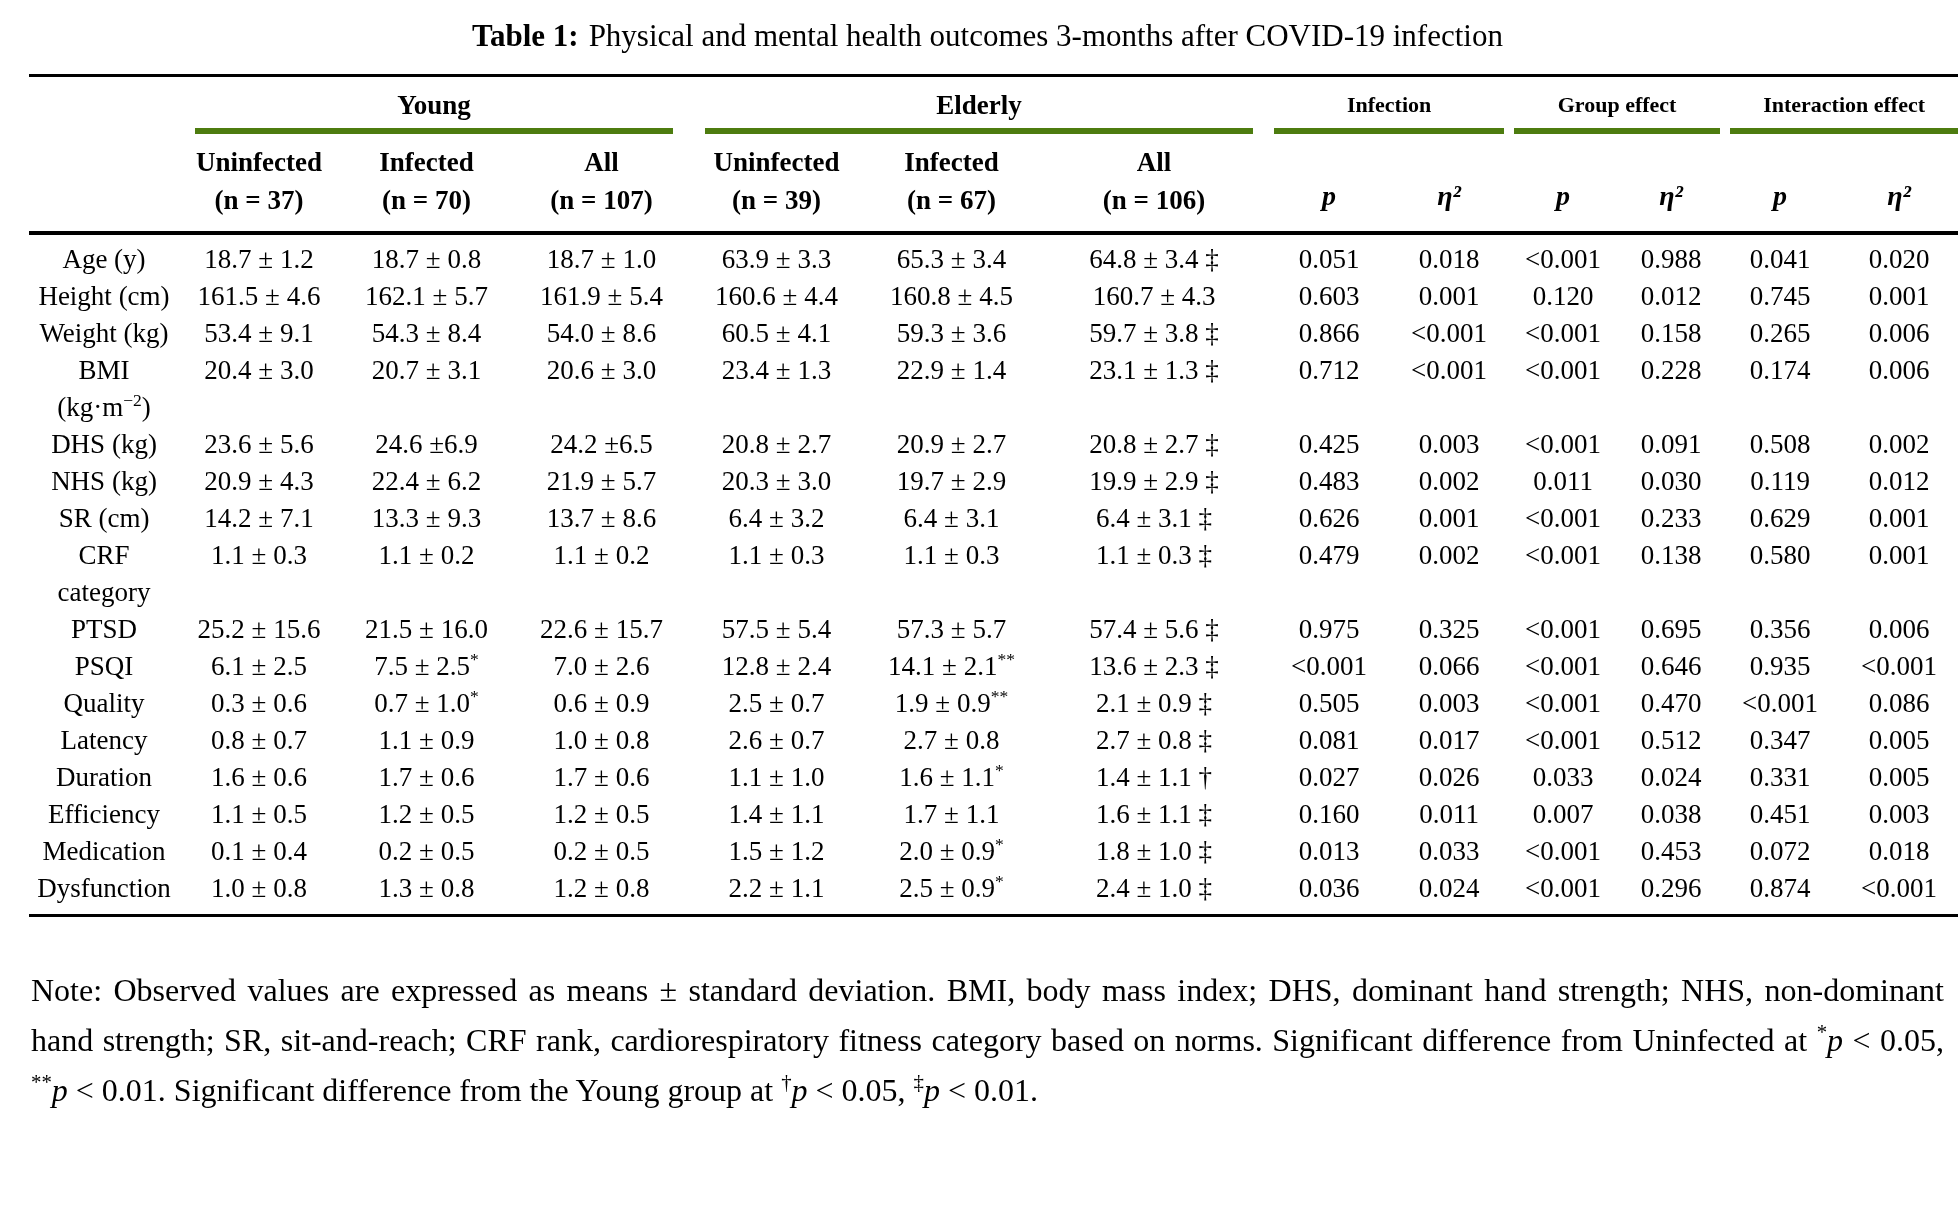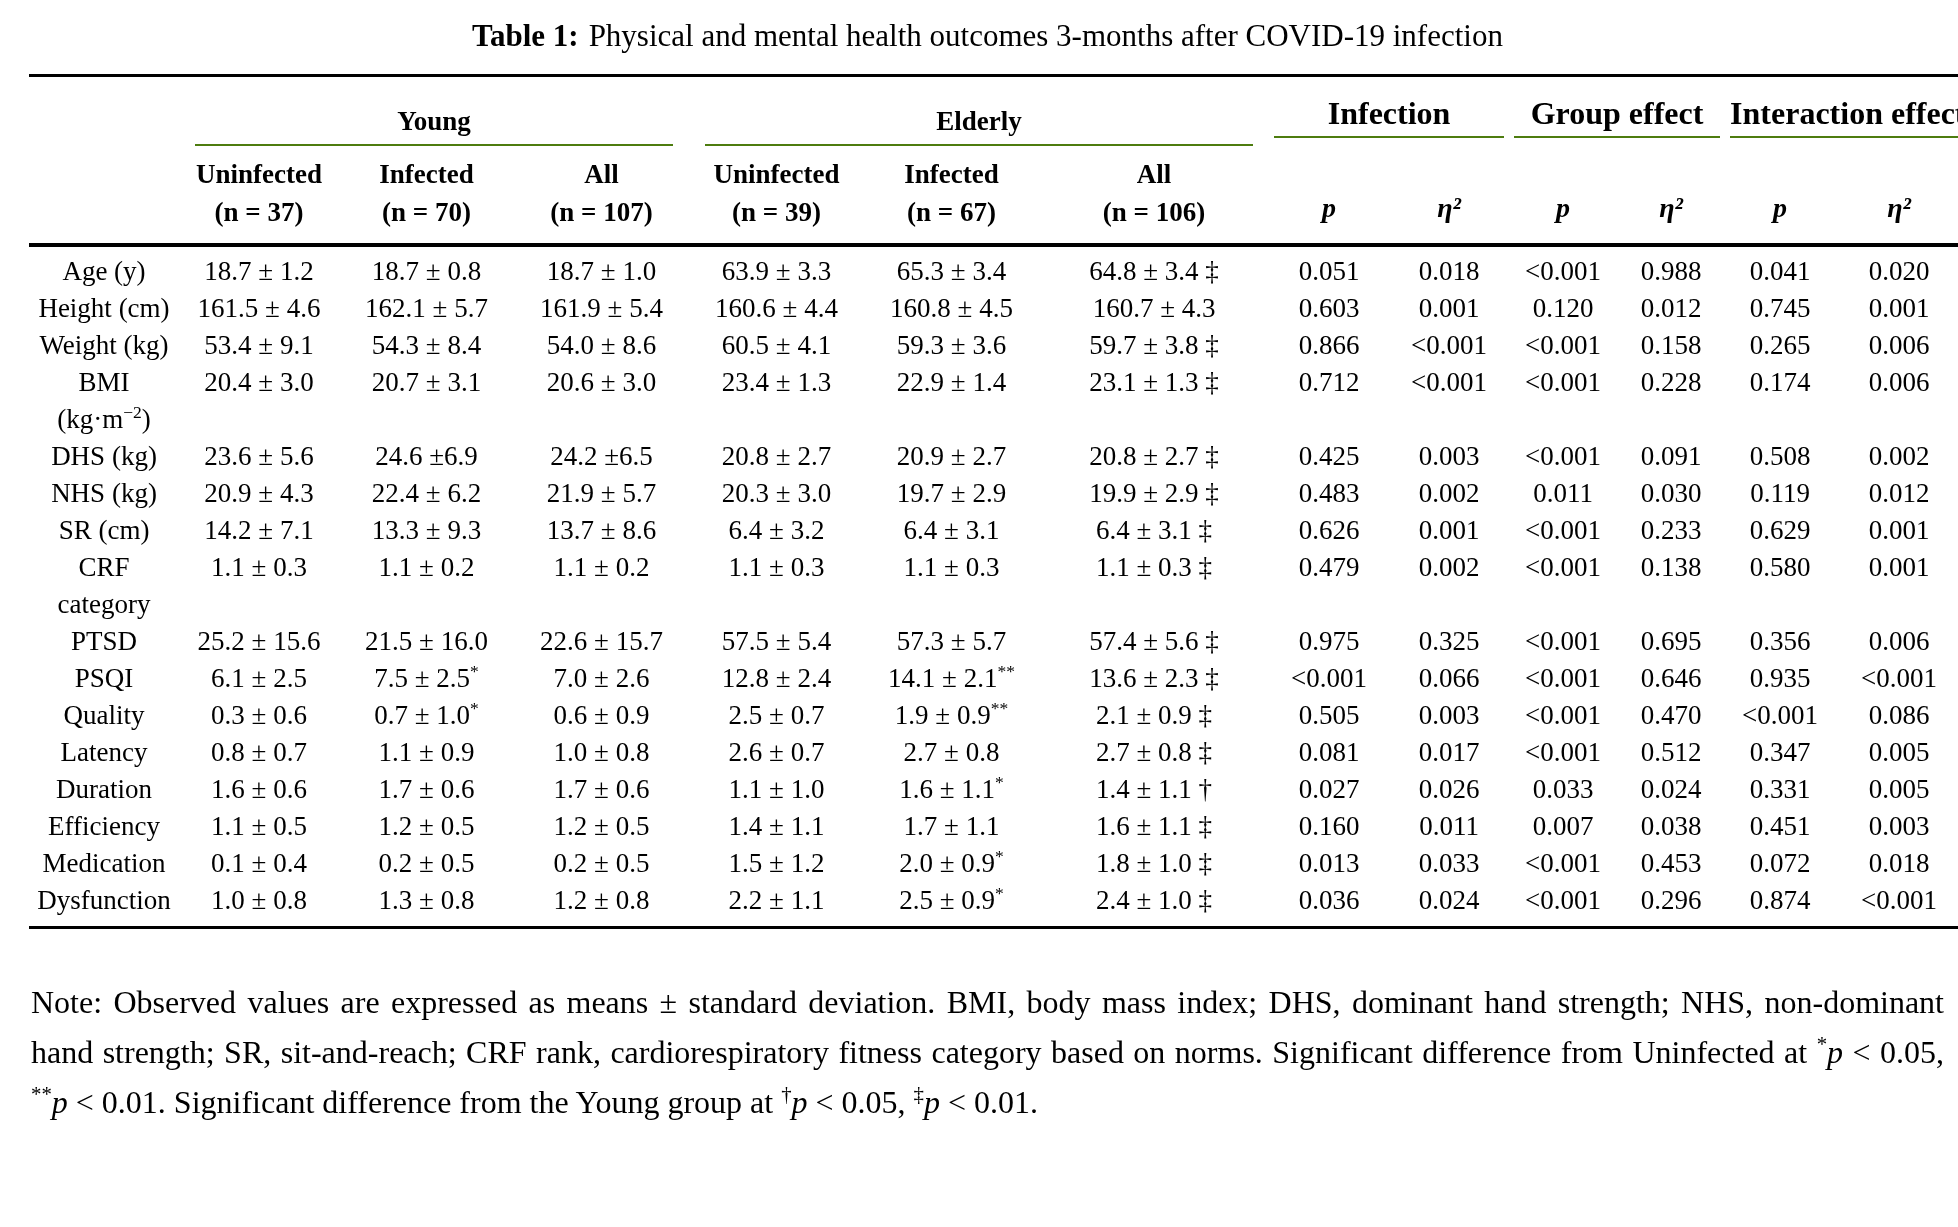--- a/index.html
+++ b/index.html
@@ -14,22 +14,22 @@
   }
   .title .tlabel{font-weight:bold;}
   .title .tsep{display:inline-block;width:10px;}
 
   table.outcomes{
     border-collapse:collapse;table-layout:fixed;width:1934px;
     border-top:3px solid #000;border-bottom:3px solid #000;
   }
   thead th{font-weight:bold;padding:0;}
   tr.group-row th{padding-top:12px;vertical-align:bottom;font-size:27px;line-height:32px;}
-  .group-inner{border-bottom:2px solid #4d7c0f;padding-bottom:7px;margin:0 16px;white-space:nowrap;text-align:center;}
-  th.stat-group .group-inner{margin:8px 5px;font-size:32px;}
+  .group-inner{border-bottom:6px solid #4d7c0f;padding-bottom:7px;margin:0 16px;white-space:nowrap;text-align:center;}
+  th.stat-group .group-inner{margin:0 5px;font-size:22px;}
 
   tr.colhead-row th{
     font-size:27px;line-height:38px;padding:9px 0 12px 0;
     vertical-align:bottom;border-bottom:4px solid #000;text-align:center;
   }
   tr.colhead-row th.stat-h{font-style:italic;font-size:28px;padding-bottom:16px;}
 
   tbody th,tbody td{
     font-weight:normal;font-size:27px;line-height:37px;
     text-align:center;vertical-align:top;padding:0;

